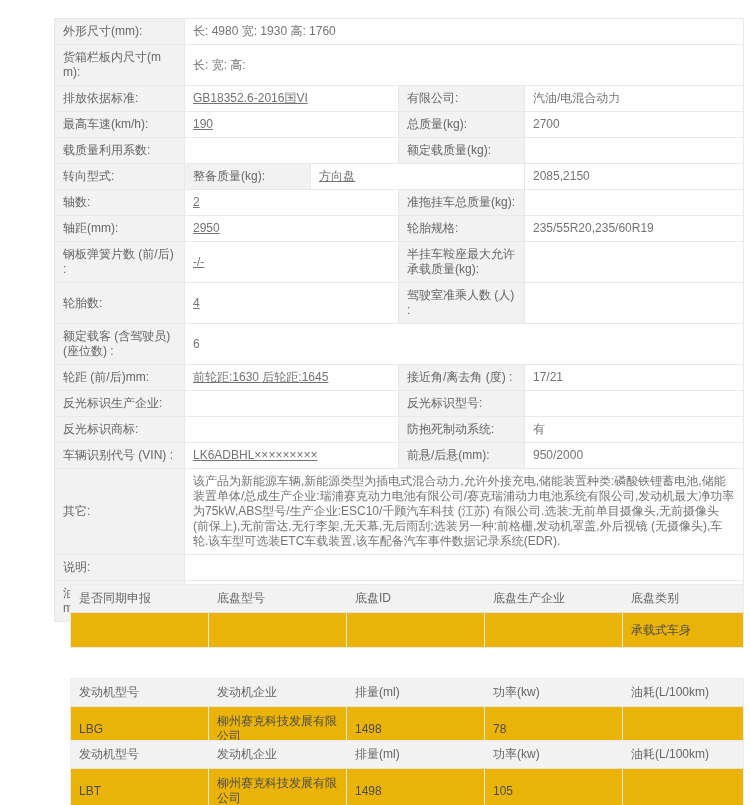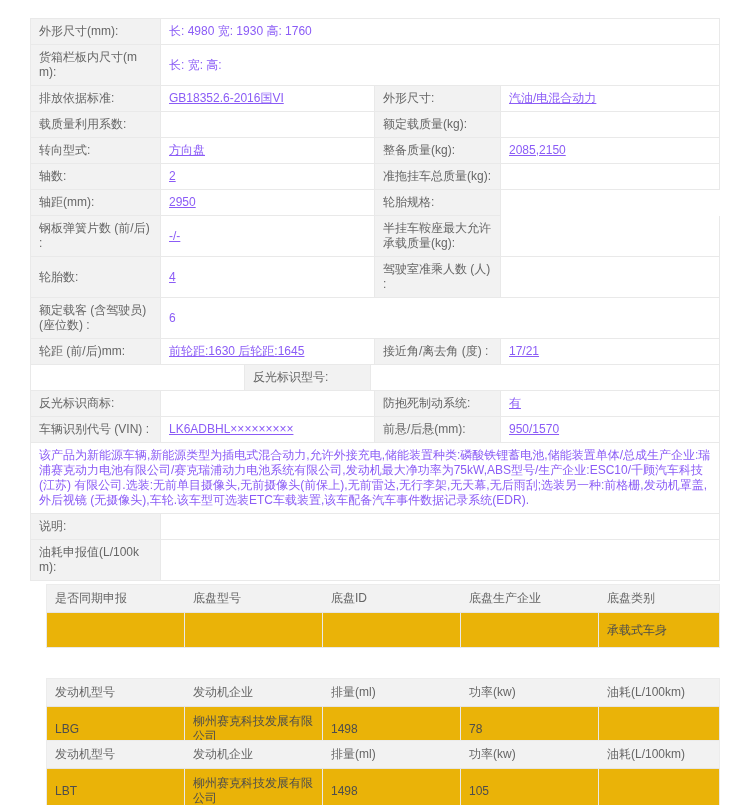--- a/index.html
+++ b/index.html
@@ -6,44 +6,44 @@
   html, body { margin: 0; padding: 0; }
   body {
     width: 750px; height: 805px;
     background: #ffffff;
     font-family: "Liberation Sans", "DejaVu Sans", sans-serif;
     font-size: 12px;
     color: #4d4d4d;
     position: relative;
     overflow: hidden;
   }
-  .page { position: absolute; inset: 0; }
+  .page { position: absolute; inset: 0; margin-left: 24px; }
 
   
   .spec {
     position: absolute; left: 30px; top: 18px; width: 690px;
     border-top: 1px solid #e9e9e9;
     border-left: 1px solid #e9e9e9;
   }
   .srow { display: flex; align-items: stretch; }
   .srow .cell {
     border-right: 1px solid #e9e9e9;
     border-bottom: 1px solid #e9e9e9;
     padding: 5px 8px;
     line-height: 15px;
     min-height: 26px;
     display: flex; flex-direction: column; justify-content: center;
     word-break: break-all;
   }
   .lbl { background: #f2f2f2; color: #666666; }
-  .val { background: #ffffff; color: #8b5cf6; }
+  .val { background: #ffffff; color: #737373; }
   .c1 { width: 130px; flex: none; }
   .c2 { width: 214px; flex: none; text-decoration: underline; }
   .c3 { width: 126px; flex: none; }
-  .c4 { flex: 1; text-decoration: underline; }
+  .c4 { flex: 1; }
   .cfull { flex: 1; }
 
   
   .btable { position: absolute; left: 30px; width: 690px; padding-left: 16px; }
   .bhead {
     display: flex;
     background: #f2f2f2;
     border: 1px solid #ececec;
     border-bottom: 1px solid #e5e5e5;
     color: #666666;
@@ -79,45 +79,52 @@
         <div class="cell lbl c1">外形尺寸(mm):</div>
         <div class="cell val cfull">长: 4980 宽: 1930 高: 1760</div>
       </div>
       <div class="srow">
         <div class="cell lbl c1">货箱栏板内尺寸(mm):</div>
         <div class="cell val cfull">长: 宽: 高:</div>
       </div>
       <div class="srow">
         <div class="cell lbl c1">排放依据标准:</div>
         <div class="cell val c2">GB18352.6-2016国VI</div>
-        <div class="cell lbl c3">外形尺寸:</div>
+        <div class="cell lbl c3">有限公司:</div>
         <div class="cell val c4">汽油/电混合动力</div>
+      </div>
+      <div class="srow">
+        <div class="cell lbl c1">最高车速(km/h):</div>
+        <div class="cell val c2">190</div>
+        <div class="cell lbl c3">总质量(kg):</div>
+        <div class="cell val c4">2700</div>
       </div>
       <div class="srow">
         <div class="cell lbl c1">载质量利用系数:</div>
         <div class="cell val c2"></div>
         <div class="cell lbl c3">额定载质量(kg):</div>
         <div class="cell val c4"></div>
       </div>
       <div class="srow">
         <div class="cell lbl c1">转向型式:</div>
+        <div class="cell lbl c3">整备质量(kg):</div>
         <div class="cell val c2">方向盘</div>
-        <div class="cell lbl c3">整备质量(kg):</div>
         <div class="cell val c4">2085,2150</div>
       </div>
       <div class="srow">
         <div class="cell lbl c1">轴数:</div>
         <div class="cell val c2">2</div>
         <div class="cell lbl c3">准拖挂车总质量(kg):</div>
         <div class="cell val c4"></div>
       </div>
       <div class="srow">
         <div class="cell lbl c1">轴距(mm):</div>
         <div class="cell val c2">2950</div>
         <div class="cell lbl c3">轮胎规格:</div>
+        <div class="cell val c4">235/55R20,235/60R19</div>
       </div>
       <div class="srow">
         <div class="cell lbl c1">钢板弹簧片数 (前/后) :</div>
         <div class="cell val c2">-/-</div>
         <div class="cell lbl c3">半挂车鞍座最大允许承载质量(kg):</div>
         <div class="cell val c4"></div>
       </div>
       <div class="srow">
         <div class="cell lbl c1">轮胎数:</div>
         <div class="cell val c2">4</div>
@@ -128,37 +135,39 @@
         <div class="cell lbl c1">额定载客 (含驾驶员) (座位数) :</div>
         <div class="cell val cfull">6</div>
       </div>
       <div class="srow">
         <div class="cell lbl c1">轮距 (前/后)mm:</div>
         <div class="cell val c2">前轮距:1630 后轮距:1645</div>
         <div class="cell lbl c3">接近角/离去角 (度) :</div>
         <div class="cell val c4">17/21</div>
       </div>
       <div class="srow">
+        <div class="cell lbl c1">反光标识生产企业:</div>
         <div class="cell val c2"></div>
         <div class="cell lbl c3">反光标识型号:</div>
         <div class="cell val c4"></div>
       </div>
       <div class="srow">
         <div class="cell lbl c1">反光标识商标:</div>
         <div class="cell val c2"></div>
         <div class="cell lbl c3">防抱死制动系统:</div>
         <div class="cell val c4">有</div>
       </div>
       <div class="srow">
         <div class="cell lbl c1">车辆识别代号 (VIN) :</div>
         <div class="cell val c2">LK6ADBHL×××××××××</div>
         <div class="cell lbl c3">前悬/后悬(mm):</div>
-        <div class="cell val c4">950/1570</div>
-      </div>
-      <div class="srow">
+        <div class="cell val c4">950/2000</div>
+      </div>
+      <div class="srow">
+        <div class="cell lbl c1">其它:</div>
         <div class="cell val cfull">该产品为新能源车辆,新能源类型为插电式混合动力,允许外接充电,储能装置种类:磷酸铁锂蓄电池,储能装置单体/总成生产企业:瑞浦赛克动力电池有限公司/赛克瑞浦动力电池系统有限公司,发动机最大净功率为75kW,ABS型号/生产企业:ESC10/千顾汽车科技 (江苏) 有限公司.选装:无前单目摄像头,无前摄像头(前保上),无前雷达,无行李架,无天幕,无后雨刮;选装另一种:前格栅,发动机罩盖,外后视镜 (无摄像头),车轮.该车型可选装ETC车载装置,该车配备汽车事件数据记录系统(EDR).</div>
       </div>
       <div class="srow">
         <div class="cell lbl c1">说明:</div>
         <div class="cell val cfull"></div>
       </div>
       <div class="srow">
         <div class="cell lbl c1">油耗申报值(L/100km):</div>
         <div class="cell val cfull"></div>
       </div>

